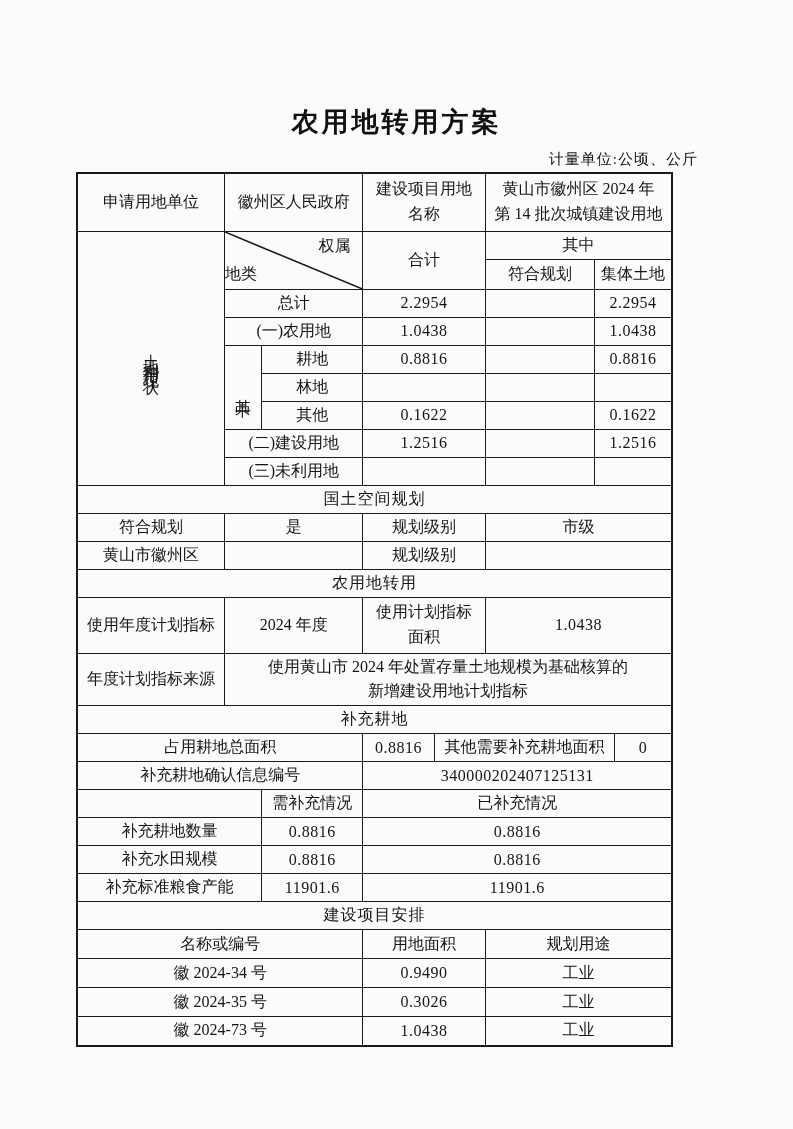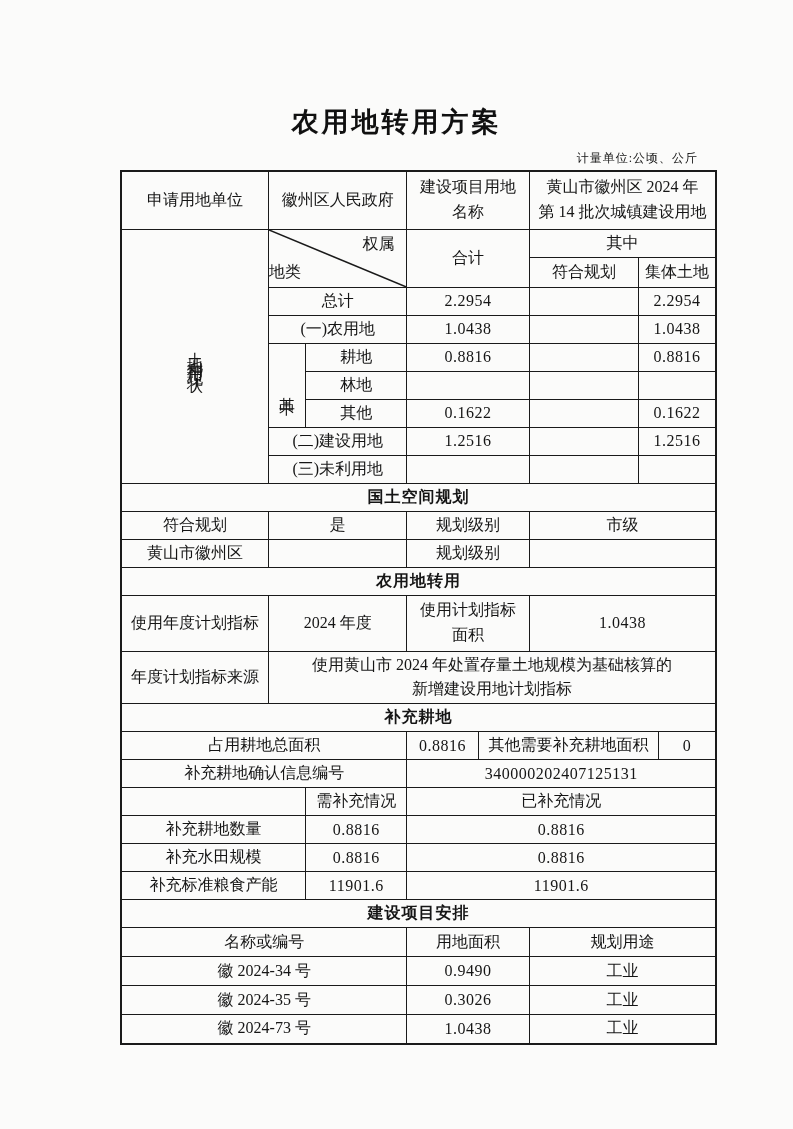--- a/index.html
+++ b/index.html
@@ -18,40 +18,40 @@
     font-family:"Liberation Sans","DejaVu Sans",sans-serif;
     font-weight:bold;
     font-size:27px;
     letter-spacing:3px;
     color:#101010;
   }
   .unit-note{
     width:597px;
     margin:10px 0 3px 101px;
     text-align:right;
-    font-size:12px;
+    font-size:15px;
     letter-spacing:1px;
   }
   table.form{
-    margin-left:120px;
+    margin-left:76px;
     border-collapse:collapse;
     table-layout:fixed;
     width:597px;
     border:2.5px solid #1a1a1a;
   }
   table.form td{
     border:1.5px solid #1a1a1a;
     text-align:center;
     vertical-align:middle;
     padding:1px 2px;
     font-size:16px;
     overflow:hidden;
   }
   td.num{font-size:15px;letter-spacing:0.5px;}
-  td.section{font-weight:bold;letter-spacing:1px;}
+  td.section{font-weight:normal;letter-spacing:1px;}
   .preline{white-space:pre-line;line-height:1.55;}
   .vertical-label{
     display:inline-block;
     writing-mode:vertical-lr;
     text-orientation:upright;
     letter-spacing:5px;
     font-size:16px;
     line-height:1;
   }
   .vertical-small{

